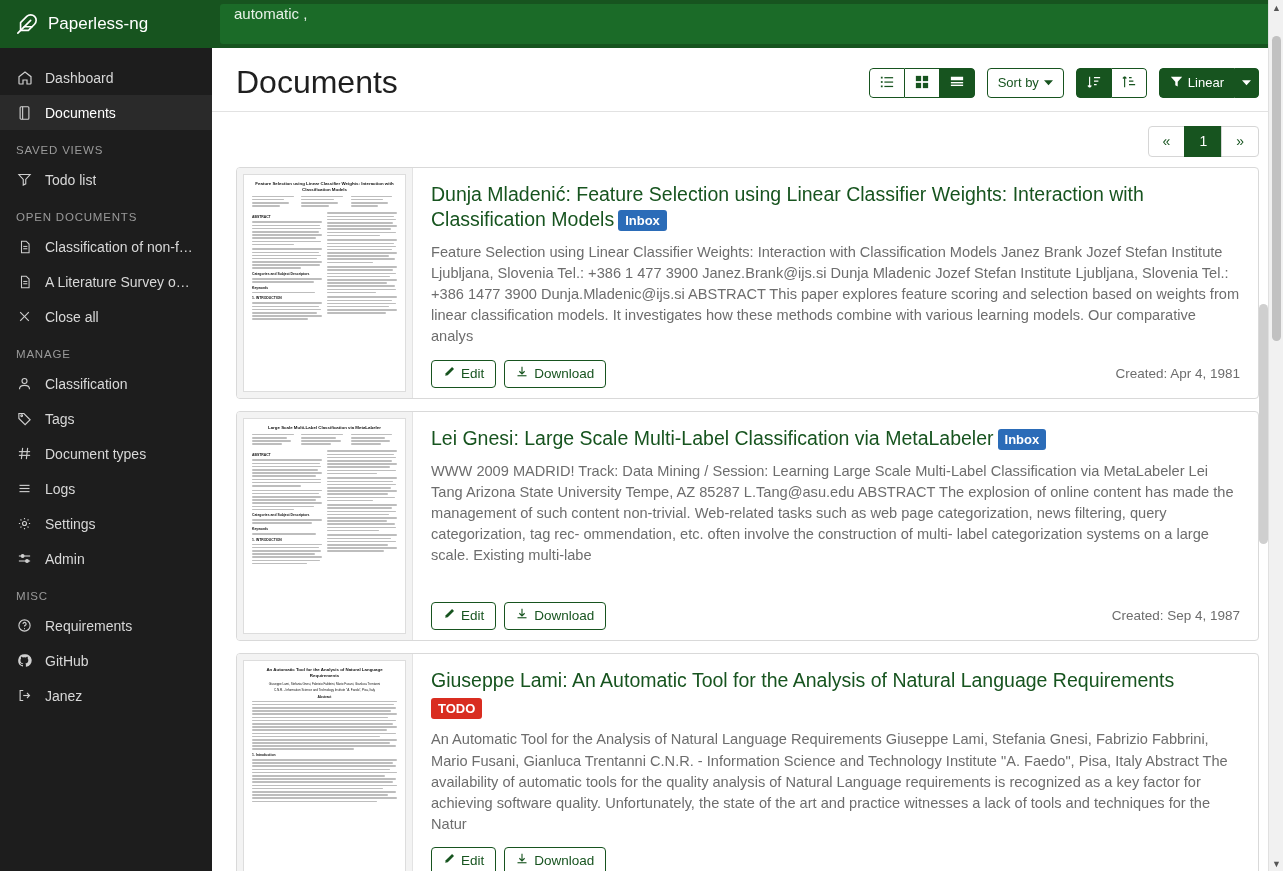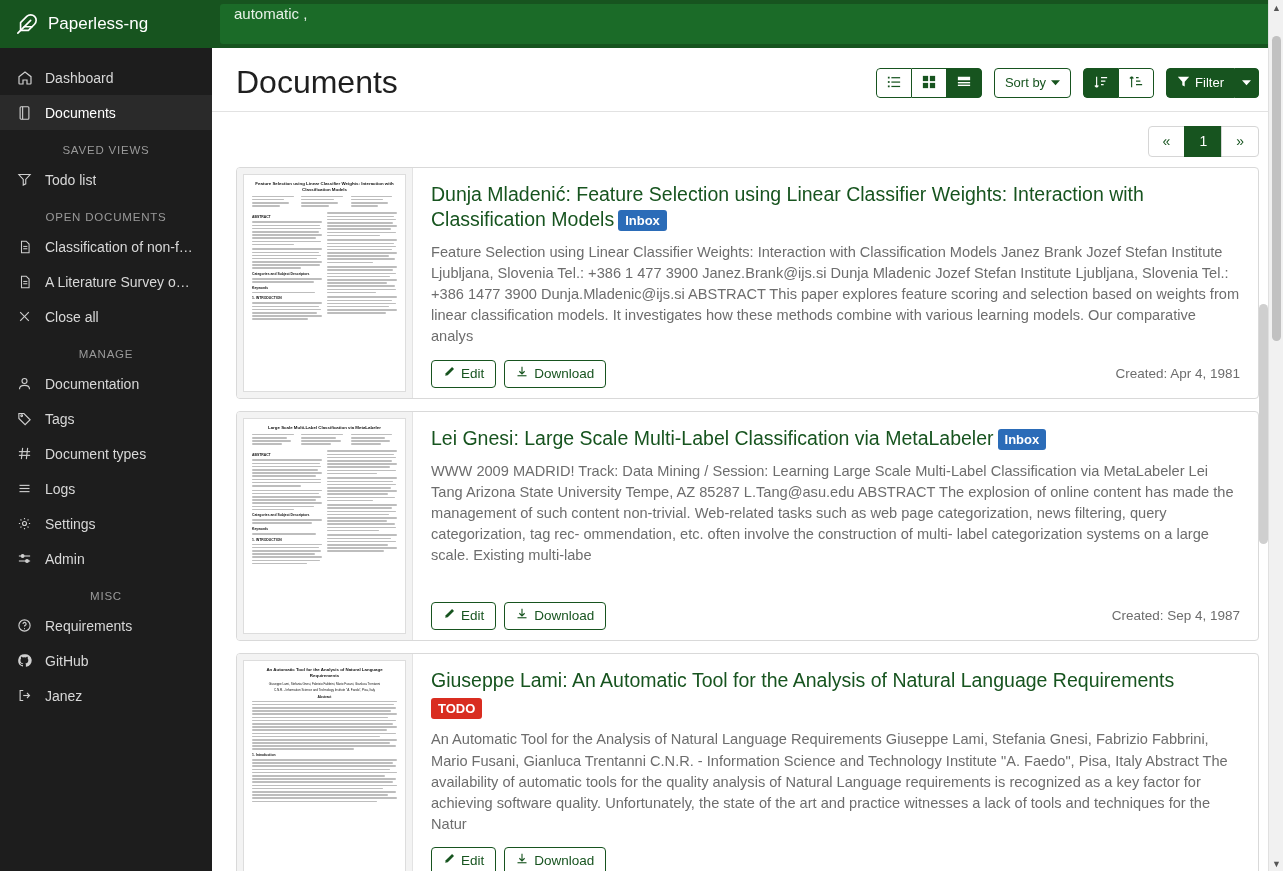--- a/index.html
+++ b/index.html
@@ -78,21 +78,20 @@
     padding: 12px 0 0 0;
     overflow: hidden;
     font-size: 14px;
   }
   .side-section {
     color: #9a9a9a;
     font-size: 11.5px;
     letter-spacing: .8px;
     text-transform: uppercase;
     padding: 14px 16px 6px 16px;
-    text-align: center;
   }
   .side-item {
     display: flex;
     align-items: center;
     gap: 12px;
     padding: 9px 16px;
     color: #d8d8d8;
     white-space: nowrap;
     overflow: hidden;
   }
@@ -437,21 +436,21 @@
       </div>
 
       <div class="side-section">Manage</div>
       <div class="side-item">
         <span class="ic">
           <svg width="15" height="15" viewBox="0 0 24 24" fill="none" stroke="currentColor" stroke-width="1.8">
               <circle cx="12" cy="8" r="4"></circle>
               <path d="M4 21c0-4 3.6-6 8-6s8 2 8 6"></path>
             </svg>
         </span>
-        <span class="lbl">Documentation</span>
+        <span class="lbl">Classification</span>
       </div>
       <div class="side-item">
         <span class="ic">
           <svg width="15" height="15" viewBox="0 0 24 24" fill="none" stroke="currentColor" stroke-width="1.8">
               <path d="M3 12V4h8l10 10-8 8z"></path>
               <circle cx="7.5" cy="7.5" r="1.4"></circle>
             </svg>
         </span>
         <span class="lbl">Tags</span>
       </div>
@@ -596,21 +595,21 @@
             </button>
           </div>
 
           <div class="btn-group">
             <button class="tbtn solid">
               <span>
                 <svg width="13" height="13" viewBox="0 0 16 16" fill="currentColor">
                     <path d="M1 2h14l-5.5 6.2V14L6.5 12.5V8.2z"></path>
                   </svg>
               </span>
-              <span>Filter</span>
+              <span>Linear</span>
             </button>
             <button class="tbtn solid caret">
               <span>
                 <svg width="9" height="9" viewBox="0 0 10 10" fill="currentColor">
                     <path d="M0 2.5h10L5 8z"></path>
                   </svg>
               </span>
             </button>
           </div>
         </div>

